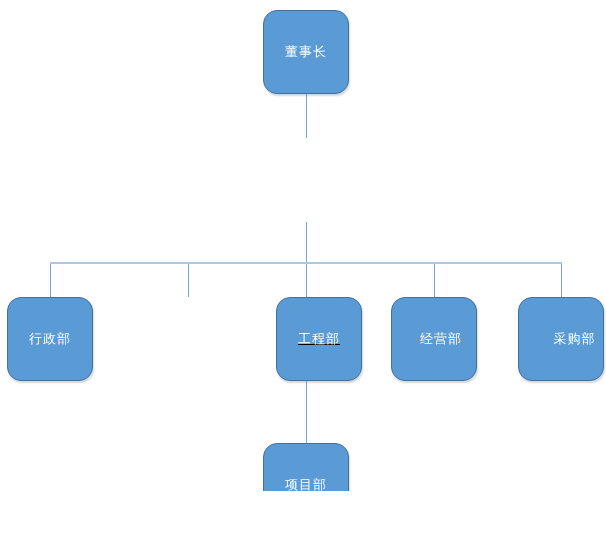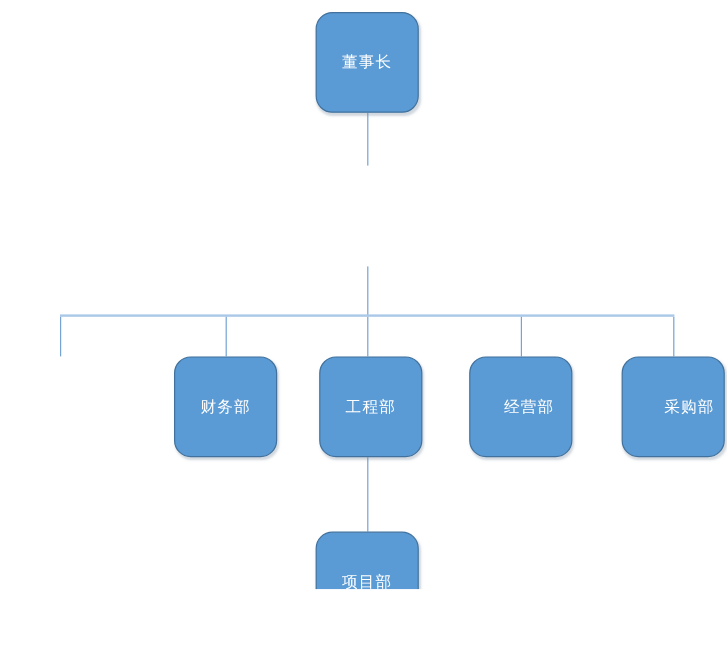--- a/index.html
+++ b/index.html
@@ -44,21 +44,21 @@
   .connector.horizontal {
     height: 2px;
     background: var(--connector-h, #aac8e8);
   }
 
   
   .pos-chairman   { left: 263px; top: 10px;  }
   .pos-gm         { left: 263px; top: 138px; }
   .pos-admin      { left: 7px;   top: 297px; }
   .pos-finance    { left: 145px; top: 297px; }
-  .pos-eng        { left: 266px; top: 297px; }
+  .pos-eng        { left: 276px; top: 297px; text-decoration: underline; }
   .pos-ops        { left: 391px; top: 297px; padding-left: 14px; }
   .pos-proc       { left: 518px; top: 297px; padding-left: 27px; }
   .pos-project    { left: 263px; top: 443px; }
 
   
   .conn-chairman-gm { left: 306px; top: 94px;  height: 44px; }
   .conn-gm-bus      { left: 306px; top: 222px; height: 41px; }
   .conn-bus         { left: 50px;  top: 262px; width: 512px; }
   .conn-drop-admin  { left: 50px;  top: 264px; height: 33px; }
   .conn-drop-fin    { left: 188px; top: 264px; height: 33px; }
@@ -80,24 +80,24 @@
   <div class="connector vertical conn-drop-eng"></div>
   <div class="connector vertical conn-drop-ops"></div>
   <div class="connector vertical conn-drop-proc"></div>
   <div class="connector vertical conn-eng-project"></div>
 
   <div class="org-node pos-chairman">
     <span class="node-label">董事长</span>
   </div>
 
 
+  <div class="org-node pos-admin">
+    <span class="node-label">行政部</span>
+  </div>
 
-  <div class="org-node pos-finance">
-    <span class="node-label">财务部</span>
-  </div>
 
   <div class="org-node pos-eng">
     <span class="node-label">工程部</span>
   </div>
 
   <div class="org-node pos-ops">
     <span class="node-label">经营部</span>
   </div>
 
   <div class="org-node pos-proc">

